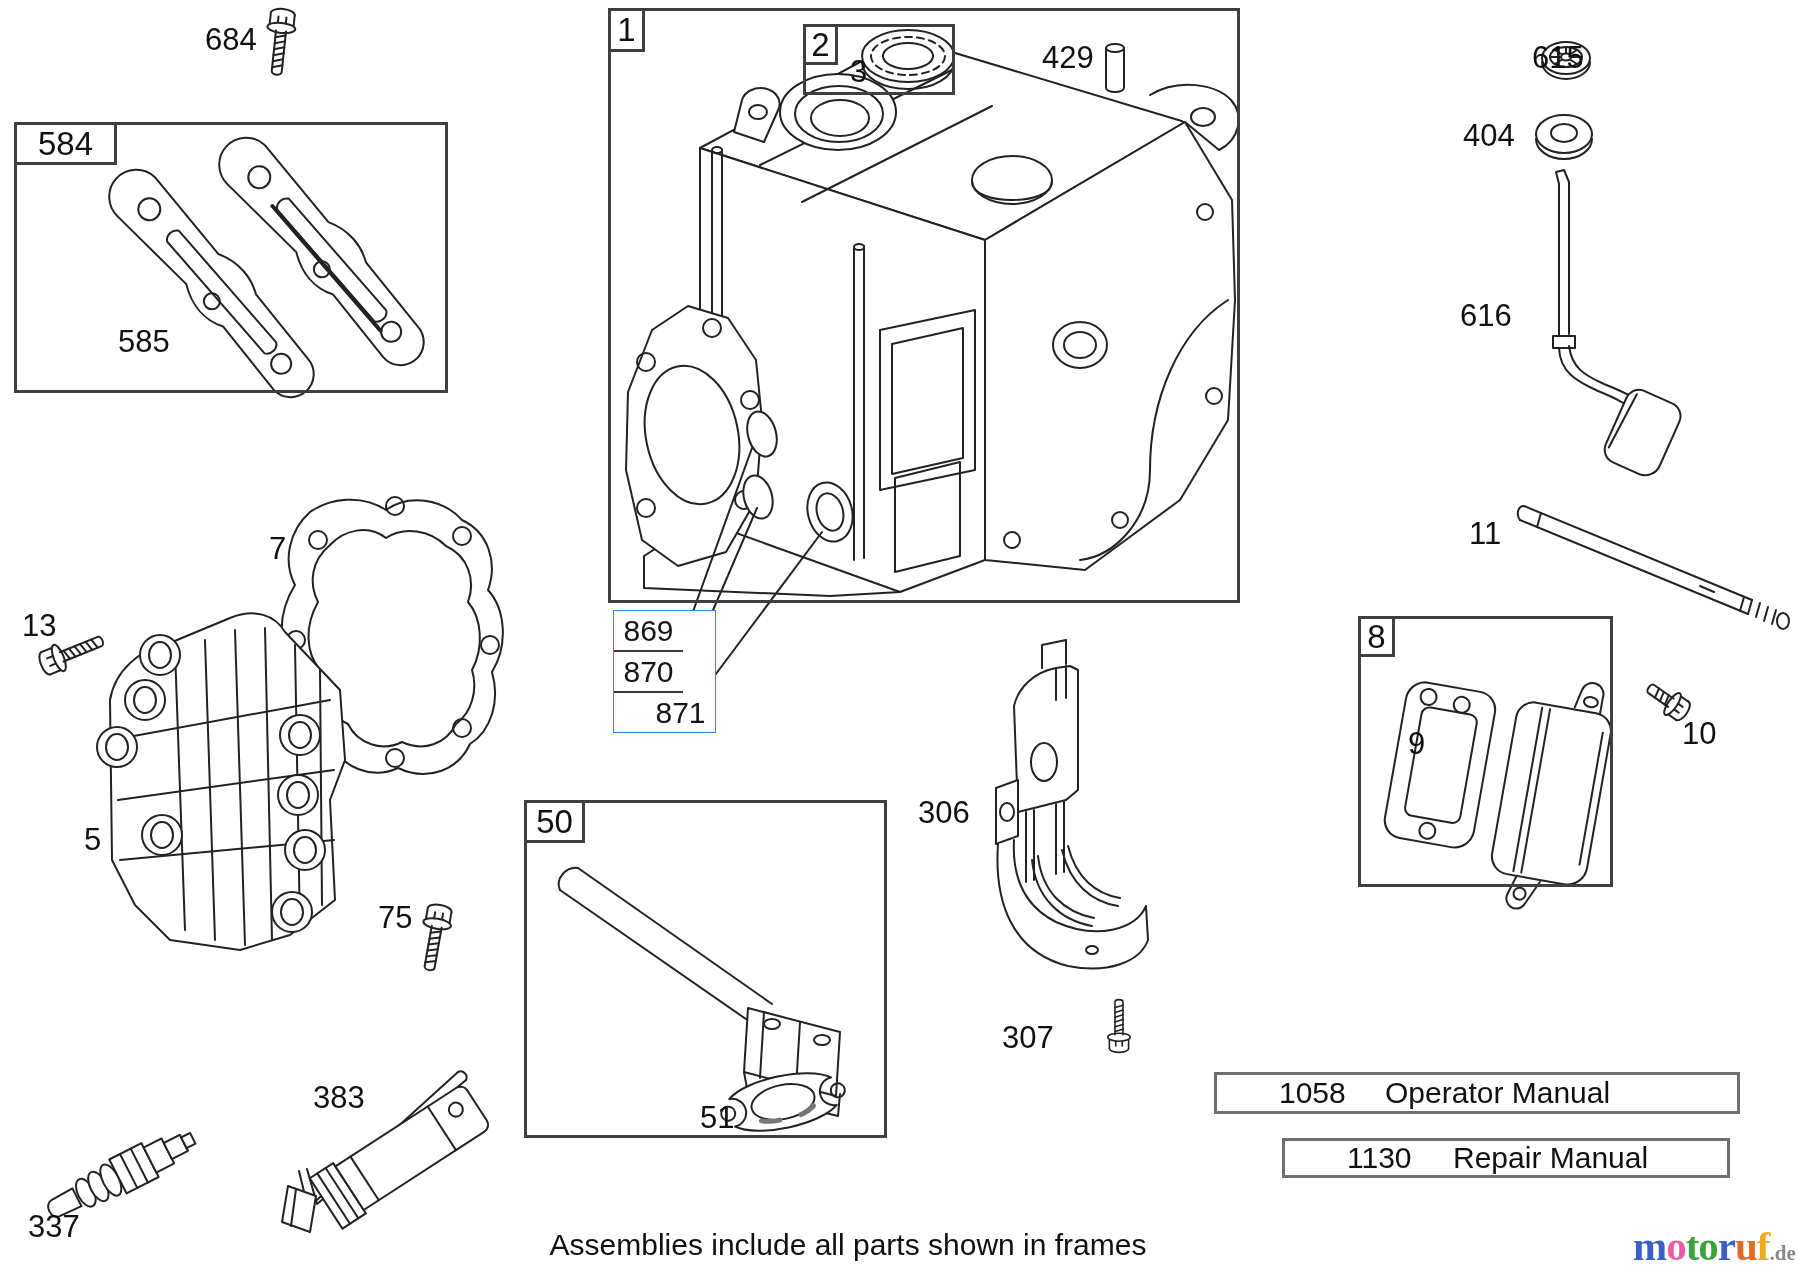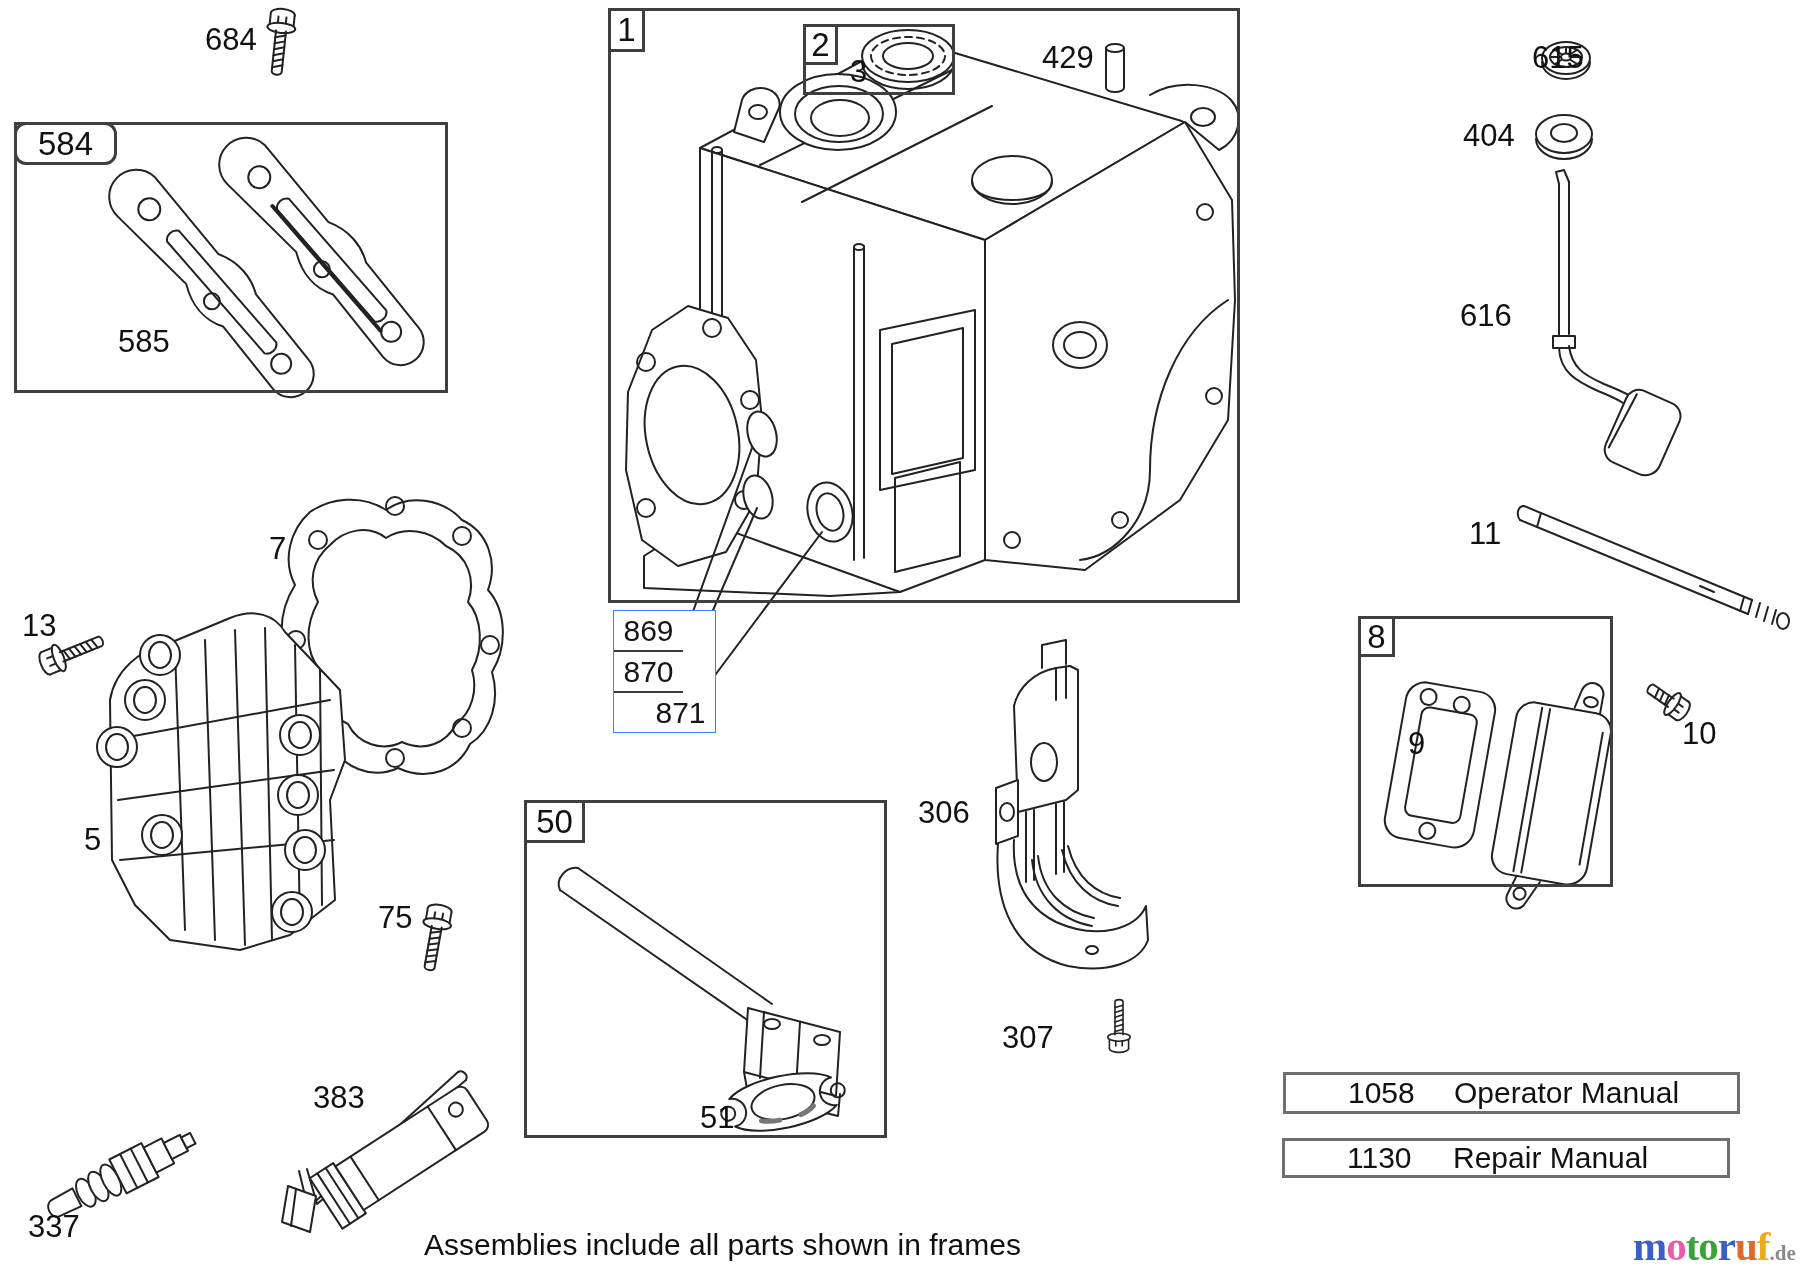--- a/index.html
+++ b/index.html
@@ -13,21 +13,21 @@
   .pl{position:absolute;font-size:31px;color:#111;z-index:3;white-space:nowrap;}
   .stack{position:absolute;z-index:3;border:1px solid #3b82f6;background:#fff;
          display:flex;flex-direction:column;}
   .stack .cell{width:69px;height:39px;display:flex;align-items:center;justify-content:center;
          font-size:30px;border-bottom:2px solid #3a3a3a;background:#fff;}
   .stack .cell:last-child{border-bottom:none;padding-left:32px;}
   .trow{position:absolute;border:3px solid #6f6f6f;background:#fff;z-index:3;
         display:flex;align-items:center;font-size:30px;color:#111;padding-left:62px;box-sizing:border-box;}
   .trow .num{min-width:70px;text-align:left;}
   .trow .ttl{margin-left:36px;}
-  #footer-note{position:absolute;left:424px;top:1228px;width:800px;
+  #footer-note{position:absolute;left:448px;top:1228px;width:800px;text-align:center;
         font-size:30px;color:#101010;z-index:3;}
   #logo{position:absolute;left:1633px;top:1222px;z-index:3;
         font-family:"Liberation Serif",serif;font-weight:bold;font-size:41px;
         letter-spacing:-1px;white-space:nowrap;}
   #logo .suffix{font-size:21px;font-weight:bold;letter-spacing:0;}
 </style>
 </head>
 <body>
 
 <svg id="art" width="1800" height="1272" viewBox="0 0 1800 1272" stroke="#222" stroke-width="2" fill="none" stroke-linejoin="round" stroke-linecap="round">
@@ -302,21 +302,21 @@
     </g>
   </g>
 </svg>
 
 <div class="frame" style="left:14px;top:122px;width:428px;height:265px;"></div>
 <div class="frame" style="left:608px;top:8px;width:626px;height:589px;"></div>
 <div class="frame" style="left:803px;top:24px;width:146px;height:65px;"></div>
 <div class="frame" style="left:1358px;top:616px;width:249px;height:265px;"></div>
 <div class="frame" style="left:524px;top:800px;width:357px;height:332px;"></div>
 
-<div class="labelbox" style="left:14px;top:122px;width:97px;height:37px;border-radius:12px;">
+<div class="labelbox" style="left:14px;top:122px;width:97px;height:37px;">
     <span>584</span>
   </div>
 <div class="labelbox" style="left:608px;top:8px;width:31px;height:38px;">
     <span>1</span>
   </div>
 <div class="labelbox" style="left:803px;top:24px;width:29px;height:35px;">
     <span>2</span>
   </div>
 <div class="labelbox" style="left:1358px;top:616px;width:31px;height:35px;">
     <span>8</span>
@@ -350,21 +350,21 @@
 <div class="pl" style="left:22px;top:608px;">13</div>
 <div class="pl" style="left:269px;top:531px;">7</div>
 <div class="pl" style="left:84px;top:822px;">5</div>
 <div class="pl" style="left:378px;top:900px;">75</div>
 <div class="pl" style="left:700px;top:1100px;">51</div>
 <div class="pl" style="left:918px;top:795px;">306</div>
 <div class="pl" style="left:1002px;top:1020px;">307</div>
 <div class="pl" style="left:313px;top:1080px;">383</div>
 <div class="pl" style="left:28px;top:1209px;">337</div>
 
-<div class="trow" style="left:1283px;top:1072px;width:457px;height:42px;">
+<div class="trow" style="left:1214px;top:1072px;width:526px;height:42px;">
   <span class="num">1058</span>
   <span class="ttl">Operator Manual</span>
 </div>
 <div class="trow" style="left:1282px;top:1138px;width:448px;height:40px;">
   <span class="num">1130</span>
   <span class="ttl">Repair Manual</span>
 </div>
 
 <div id="footer-note">Assemblies include all parts shown in frames</div>
 

